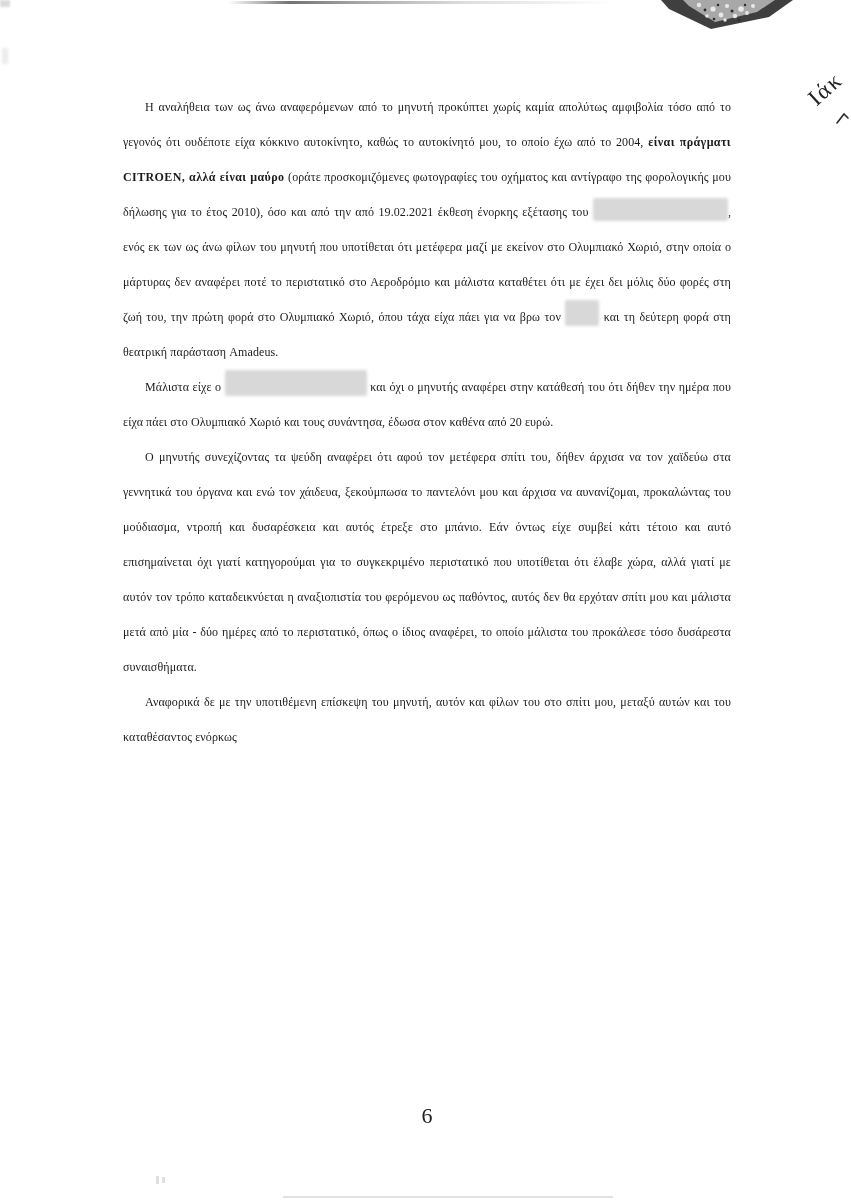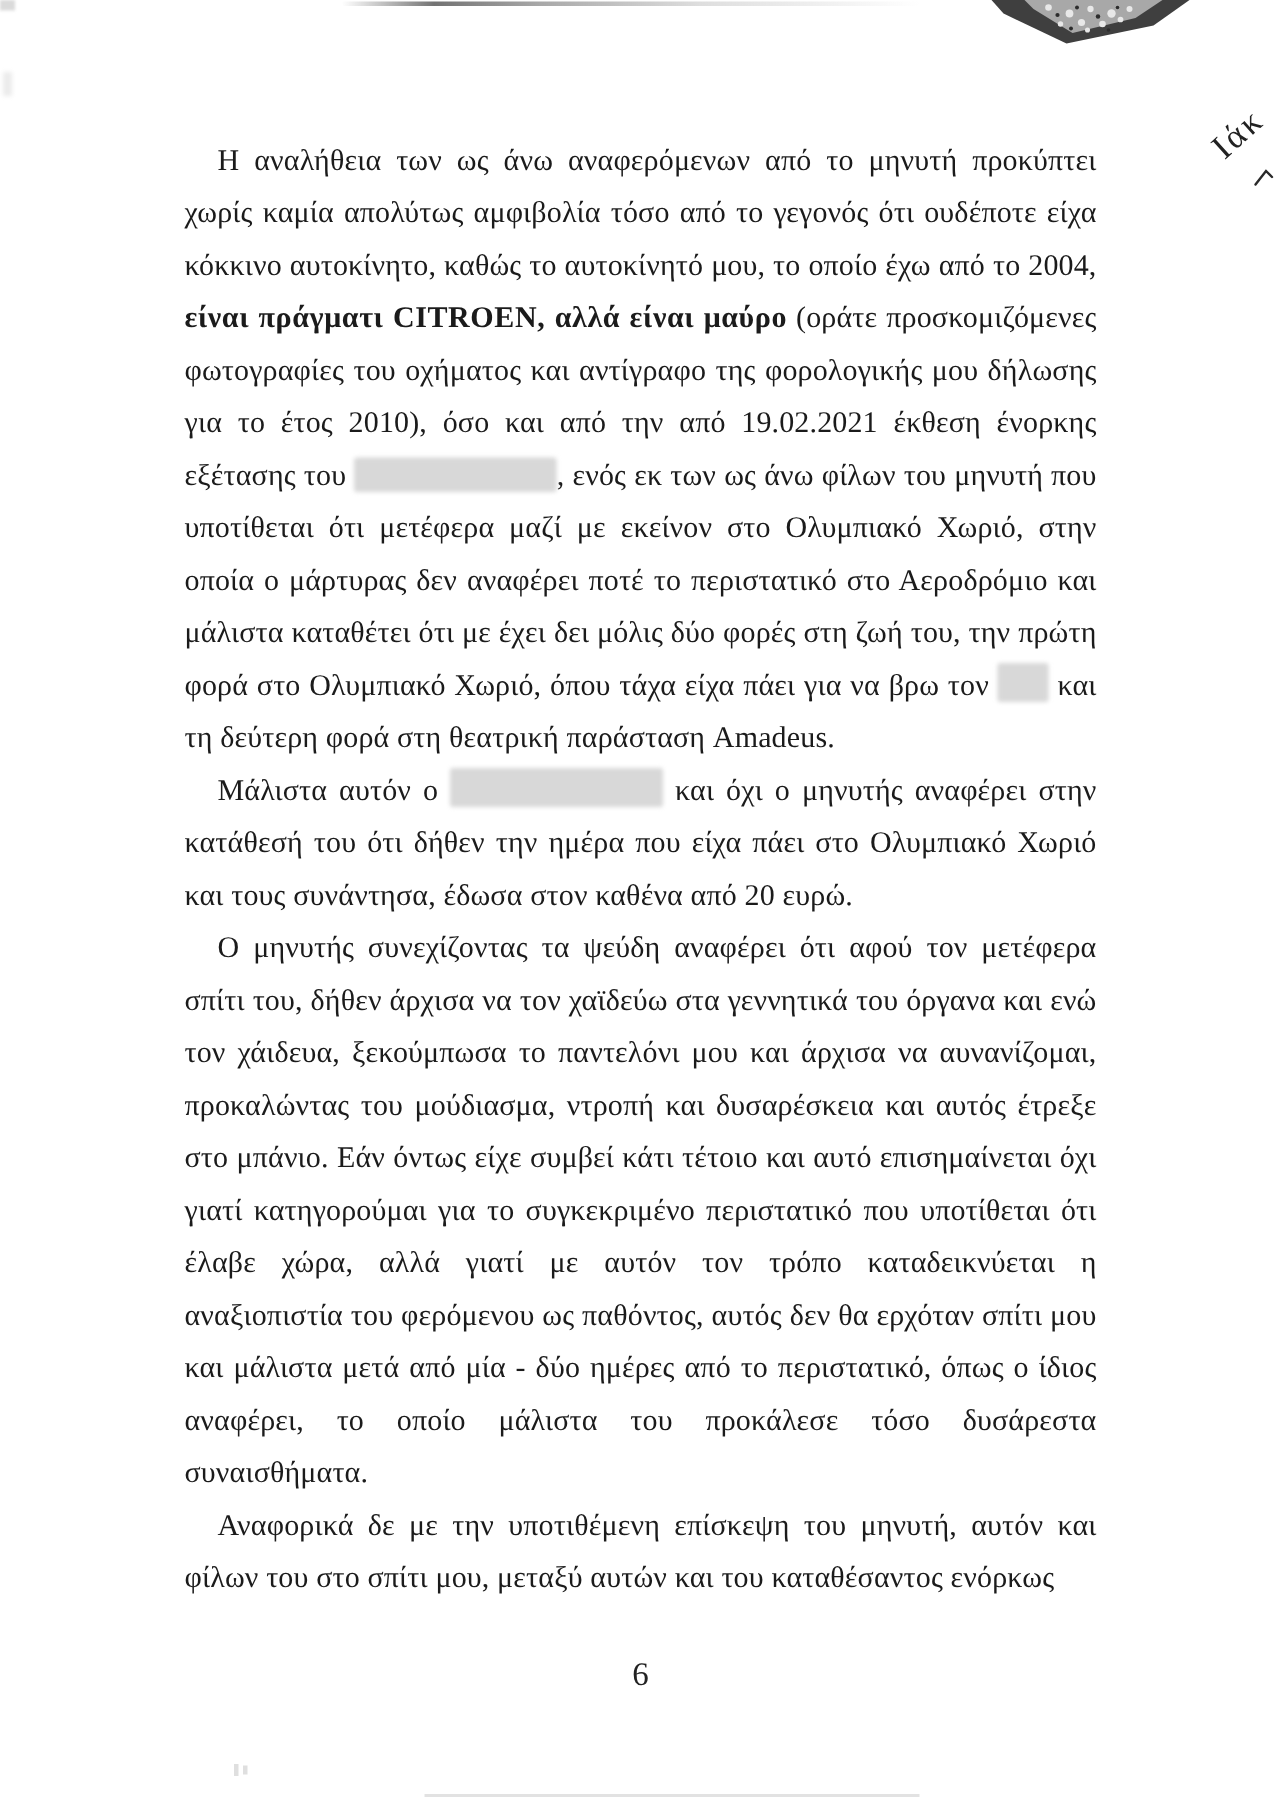--- a/index.html
+++ b/index.html
@@ -83,21 +83,21 @@
   .handwriting-mark {
     position: absolute;
     left: 836px; top: 112px;
   }
 
   
   .text-block {
     position: absolute;
     left: 123px; top: 90px;
     width: 608px;
-    font-size: 20px;
+    font-size: 12px;
     line-height: 35px;
     letter-spacing: 0.1px;
   }
   .para {
     margin: 0;
     text-indent: 22px;
     text-align: justify;
     -webkit-hyphens: none;
     hyphens: none;
   }
@@ -152,21 +152,21 @@
     </g>
   </svg>
 
   <div class="handwriting">Ιάκ</div>
   <svg class="handwriting-mark" width="14" height="14" viewBox="0 0 14 14" xmlns="http://www.w3.org/2000/svg">
     <path d="M1,11 L8,2 L12,6" fill="none" stroke="#2a2a2a" stroke-width="1.6" stroke-linecap="round"></path>
   </svg>
 
   <div class="text-block">
       <p class="para"><span class="seg">Η αναλήθεια των ως άνω αναφερόμενων από το μηνυτή προκύπτει χωρίς καμία απολύτως αμφιβολία τόσο από το γεγονός ότι ουδέποτε είχα κόκκινο αυτοκίνητο, καθώς το αυτοκίνητό μου, το οποίο έχω από το 2004, </span><span class="seg bold">είναι πράγματι CITROEN, αλλά είναι μαύρο</span><span class="seg"> (οράτε προσκομιζόμενες φωτογραφίες του οχήματος και αντίγραφο της φορολογικής μου δήλωσης για το έτος 2010), όσο και από την από 19.02.2021 έκθεση ένορκης εξέτασης του </span><span class="redaction" style="width: 135px; height: 23px;"></span><span class="seg">, ενός εκ των ως άνω  φίλων του μηνυτή που υποτίθεται ότι μετέφερα μαζί με εκείνον στο Ολυμπιακό Χωριό, στην οποία ο μάρτυρας δεν αναφέρει ποτέ το περιστατικό στο Αεροδρόμιο και μάλιστα καταθέτει ότι με έχει δει μόλις δύο φορές στη ζωή του, την πρώτη φορά στο Ολυμπιακό Χωριό, όπου τάχα είχα πάει για να βρω τον </span><span class="redaction" style="width: 34px; height: 26px;"></span><span class="seg"> και τη δεύτερη φορά στη θεατρική παράσταση Amadeus.</span></p>
-      <p class="para"><span class="seg">Μάλιστα αυτόν ο </span><span class="redaction" style="width: 142px; height: 26px;"></span><span class="seg"> και όχι ο μηνυτής αναφέρει στην κατάθεσή του ότι δήθεν την ημέρα που είχα πάει  στο Ολυμπιακό Χωριό και τους συνάντησα, έδωσα στον καθένα από 20 ευρώ.</span></p>
+      <p class="para"><span class="seg">Μάλιστα είχε ο </span><span class="redaction" style="width: 142px; height: 26px;"></span><span class="seg"> και όχι ο μηνυτής αναφέρει στην κατάθεσή του ότι δήθεν την ημέρα που είχα πάει  στο Ολυμπιακό Χωριό και τους συνάντησα, έδωσα στον καθένα από 20 ευρώ.</span></p>
       <p class="para"><span class="seg">Ο μηνυτής συνεχίζοντας τα ψεύδη αναφέρει ότι αφού τον μετέφερα σπίτι του, δήθεν άρχισα να τον χαϊδεύω στα γεννητικά του όργανα και ενώ τον χάιδευα, ξεκούμπωσα το παντελόνι μου και άρχισα να αυνανίζομαι, προκαλώντας του μούδιασμα, ντροπή και δυσαρέσκεια και αυτός έτρεξε στο μπάνιο. Εάν όντως είχε συμβεί κάτι τέτοιο και αυτό επισημαίνεται όχι γιατί κατηγορούμαι για το συγκεκριμένο περιστατικό που υποτίθεται ότι έλαβε χώρα, αλλά γιατί με αυτόν τον τρόπο καταδεικνύεται η αναξιοπιστία του φερόμενου ως παθόντος, αυτός δεν θα ερχόταν σπίτι μου και μάλιστα μετά από μία - δύο ημέρες από το περιστατικό, όπως ο ίδιος αναφέρει, το οποίο μάλιστα του προκάλεσε τόσο δυσάρεστα συναισθήματα.</span></p>
       <p class="para"><span class="seg">Αναφορικά δε με την υποτιθέμενη επίσκεψη του μηνυτή, αυτόν και φίλων του στο σπίτι μου, μεταξύ αυτών και του καταθέσαντος ενόρκως</span></p>
     </div>
 
   <div class="page-number">6</div>
 
   <div class="bottom-left-specks">
       <i></i>
       <i></i>
     </div>

